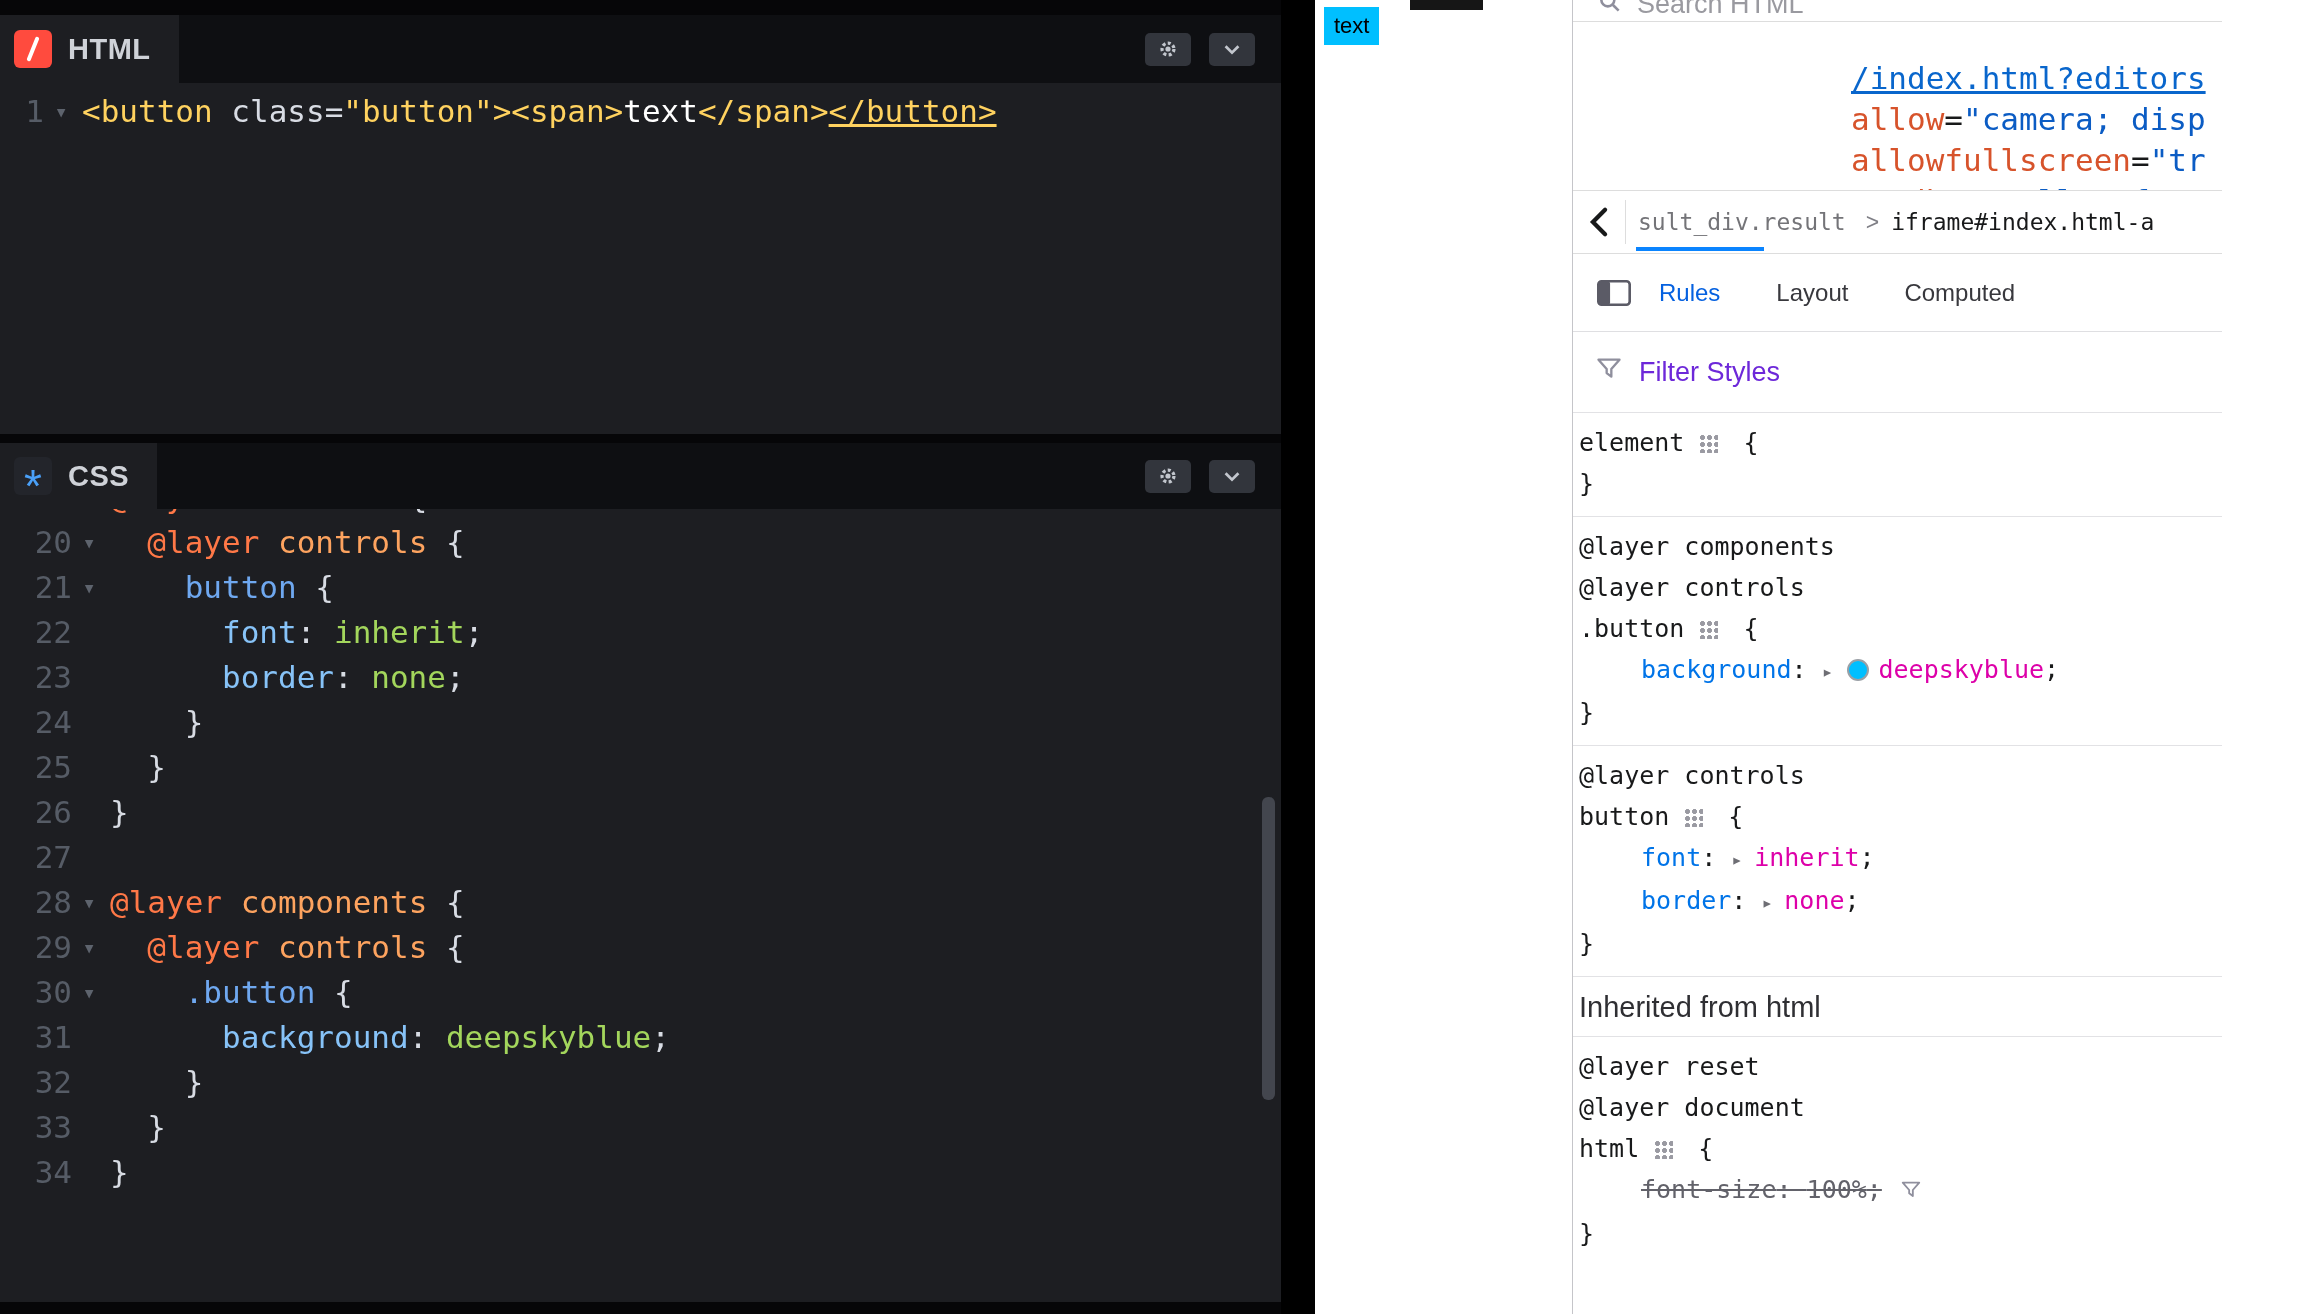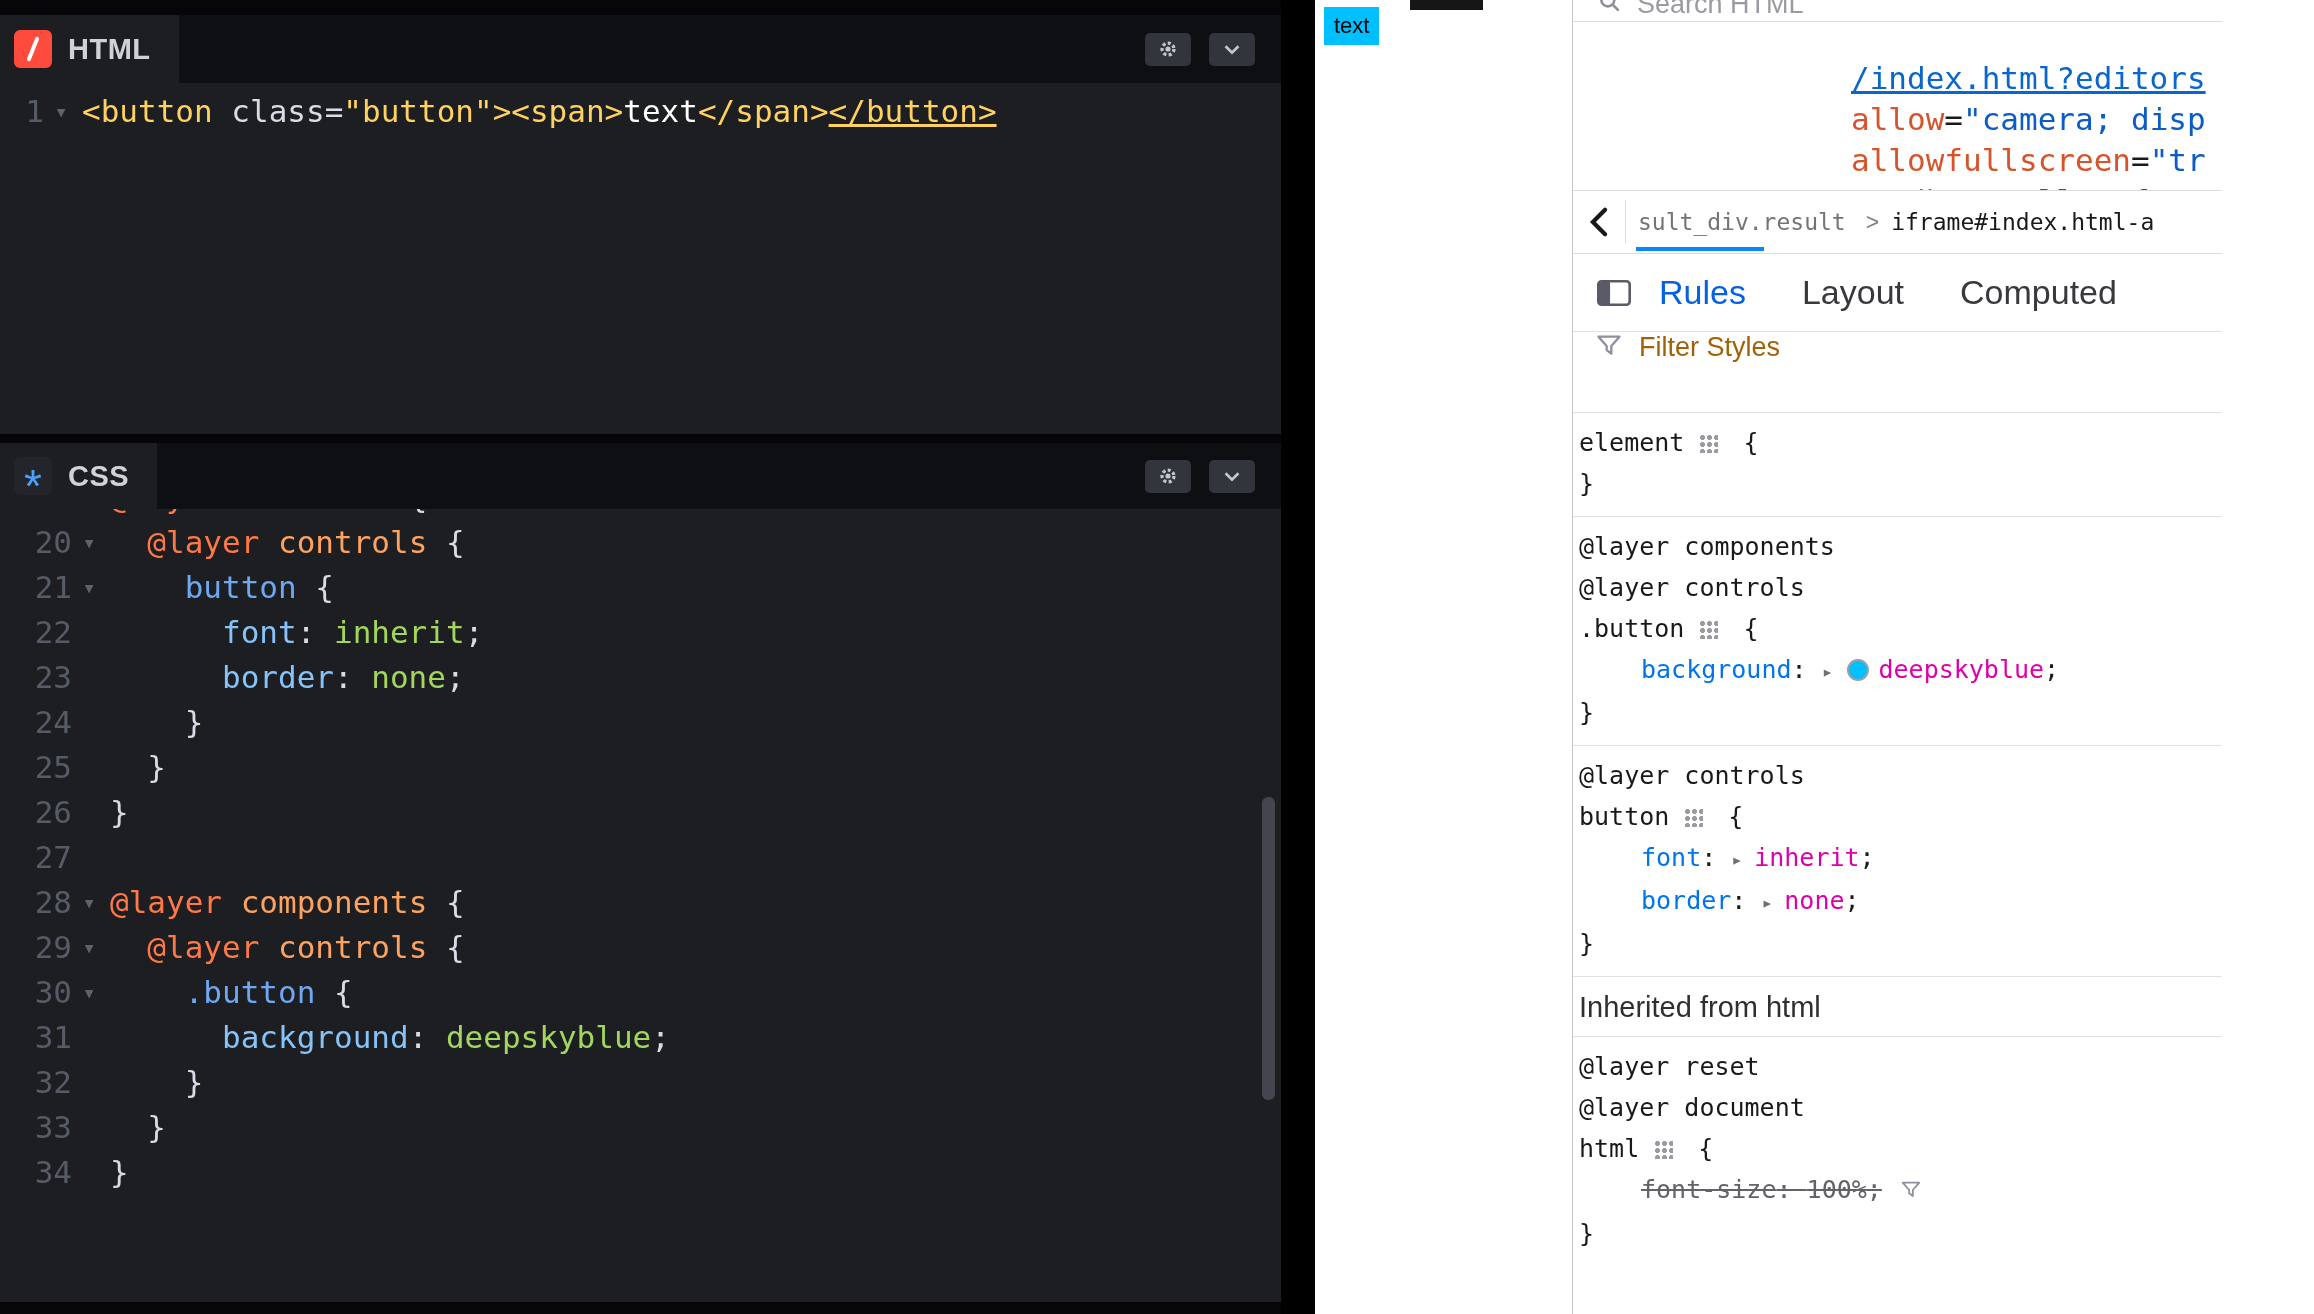--- a/index.html
+++ b/index.html
@@ -59,26 +59,26 @@
   .bc-back{width:52px;display:flex;justify-content:center;align-items:center;flex:none;}
   .bc-div{width:1px;height:44px;background:#ddd;flex:none;}
   .crumb1{font:23px "DejaVu Sans Mono",monospace;color:#747478;padding:0 8px 0 12px;
     position:relative;height:100%;display:flex;align-items:center;white-space:pre;}
   .crumb1::after{content:"";position:absolute;left:10px;bottom:2px;width:128px;height:4px;background:#0a84ff;}
   .crumb-sep{color:#7f7f86;font-size:23px;padding:0 12px;}
   .crumb2{font:23px "DejaVu Sans Mono",monospace;color:#18191a;white-space:pre;overflow:hidden;}
 
   .tabs-row{height:78px;border-bottom:1px solid #dfdfe2;box-sizing:border-box;display:flex;align-items:center;}
   .dock-btn{margin:0 0 0 24px;display:flex;align-items:center;}
-  .tab{font-size:34px;color:#38383d;padding:0 28px;}
+  .tab{font-size:24px;color:#38383d;padding:0 28px;}
   .tab:first-of-type{margin-left:26px;}
   .tab--active{color:#0561e0;}
 
-  .filter-row{height:80px;box-sizing:border-box;display:flex;gap:16px;padding-left:22px;
-    color:#a16207;font-size:27px;}
+  .filter-row{height:80px;box-sizing:border-box;display:flex;align-items:center;gap:16px;padding-left:22px;
+    color:#6d28d9;font-size:27px;}
 
   .rules{font:25px/41px "DejaVu Sans Mono",monospace;color:#18191a;}
   .rsec{border-top:1px solid #e2e2e5;padding:9px 6px 12px 6px;}
   .rrow{white-space:pre;}
   .rdecl{padding-left:62px;}
   .rsel-name{color:#18191a;}
   .dots{display:inline-block;width:20px;height:20px;vertical-align:-2px;margin:0 10px 0 14px;
     background-image:radial-gradient(circle,#9a9aa2 2.2px,transparent 2.8px);
     background-size:7px 7px;background-position:1px 1px;}
   .prop{color:#0074e8;} .val{color:#dd00a9;} .punct{color:#18191a;}

